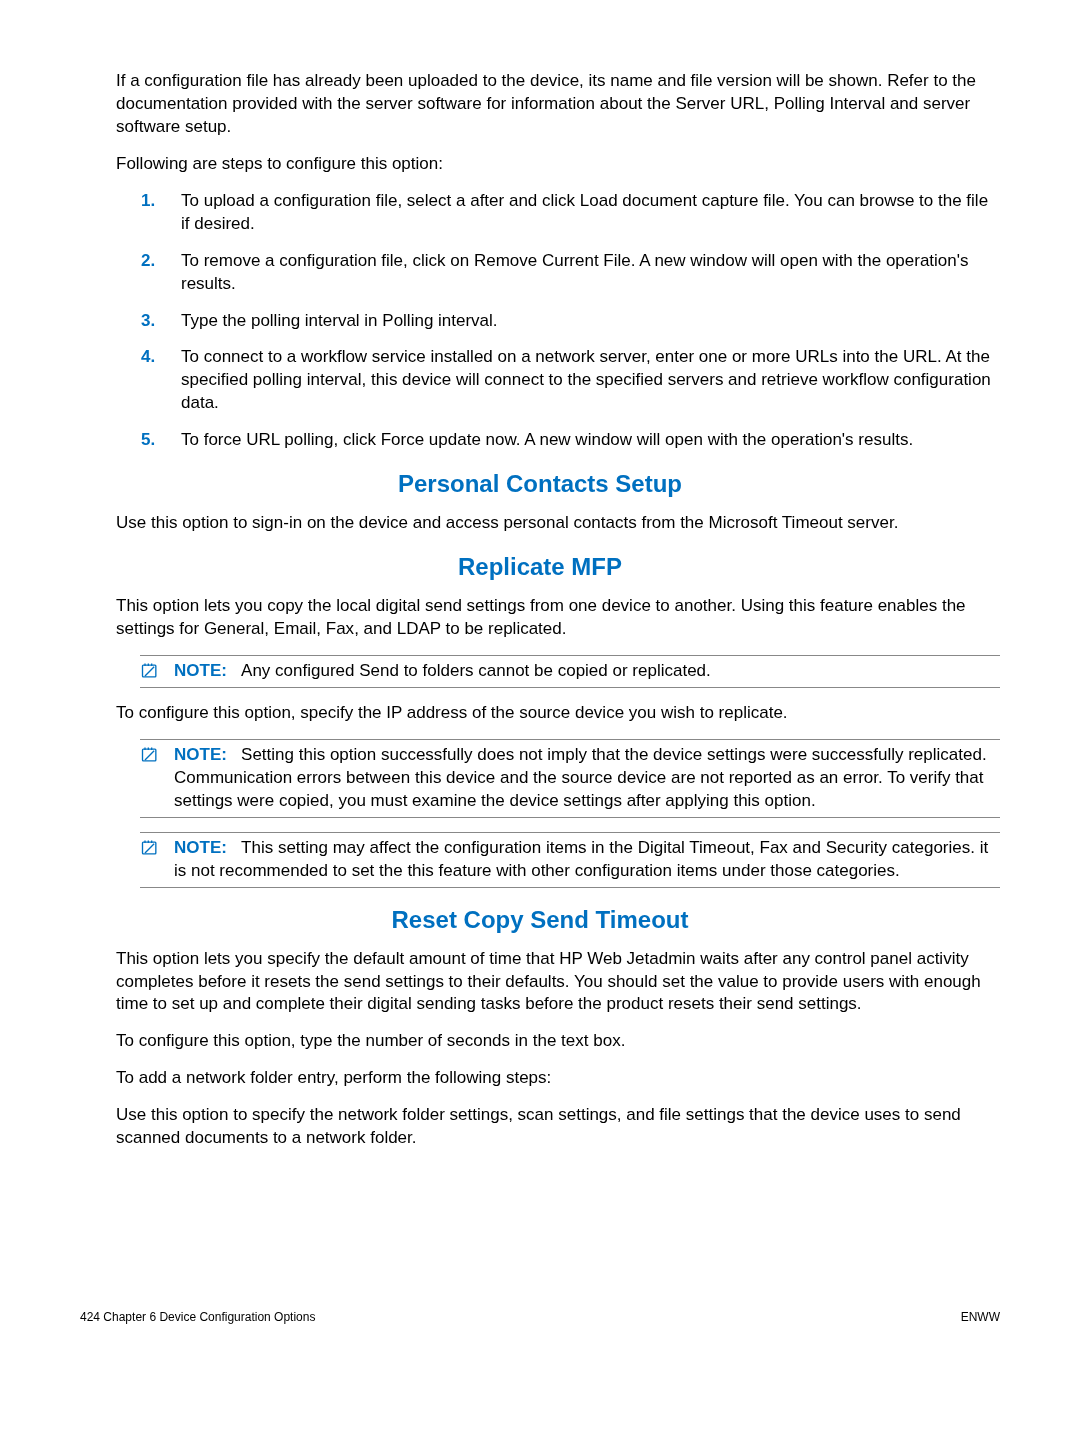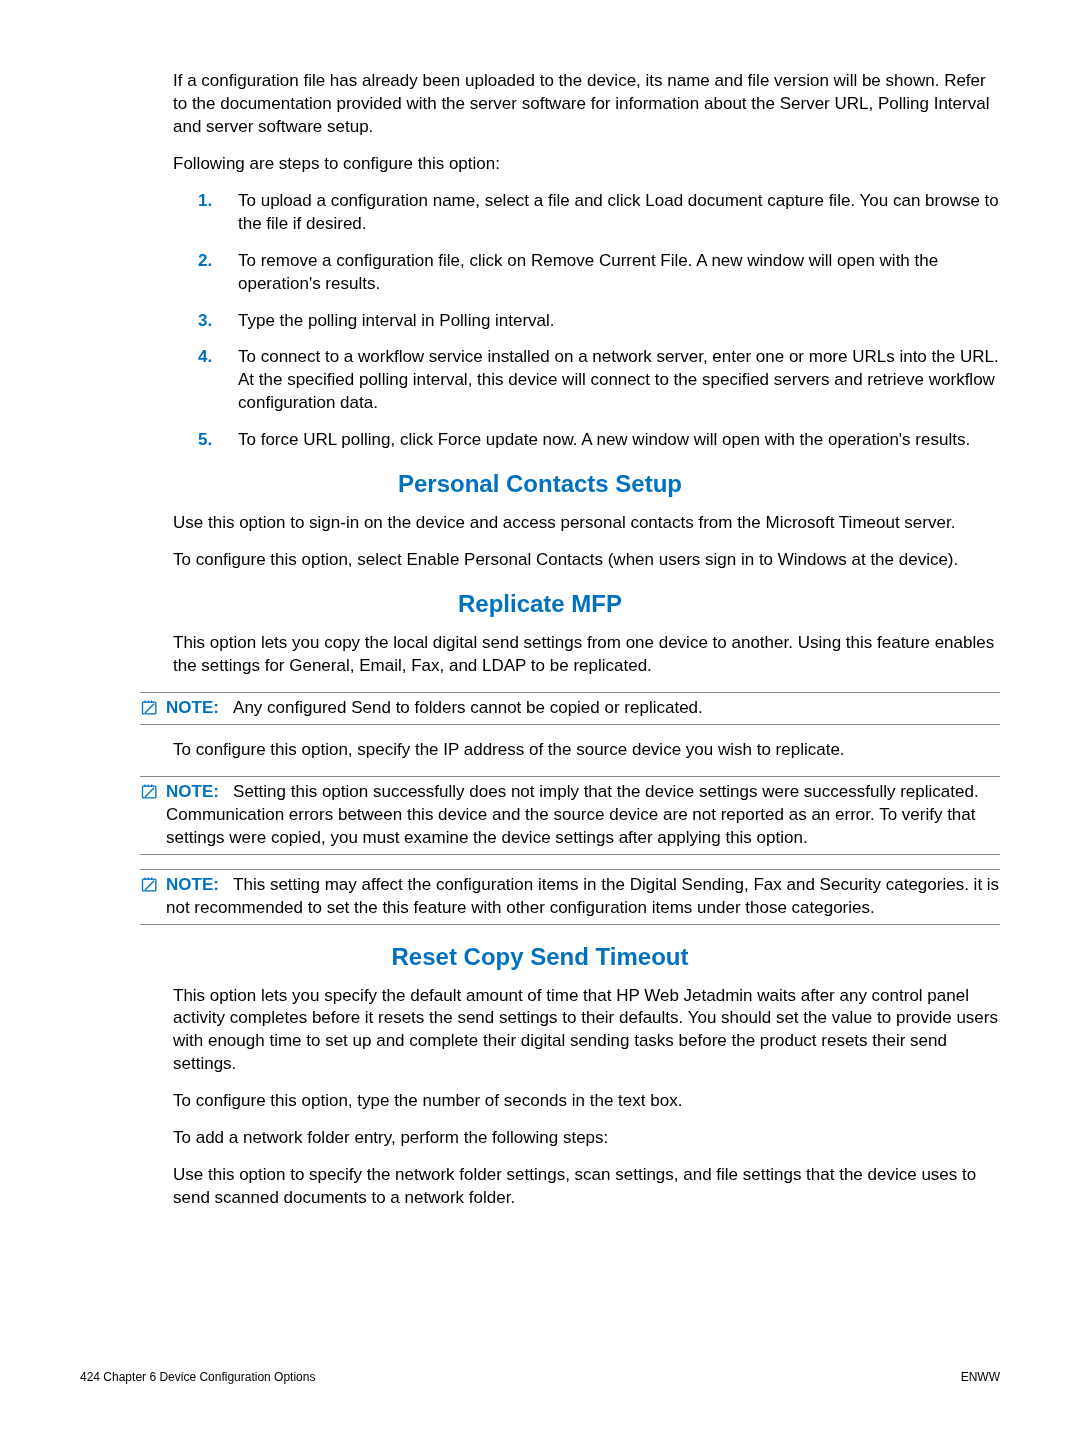--- a/index.html
+++ b/index.html
@@ -10,21 +10,21 @@
     background: #fff;
     width: 1080px;
   }
   .page {
     padding: 70px 80px 40px 80px;
     color: #000;
   }
   .body-text {
     font-size: 17px;
     line-height: 1.35;
-    margin-left: 93px;
+    margin-left: 36px;
   }
   p { margin: 0 0 14px 0; }
   ol.numbered {
     list-style: none;
     padding: 0;
     margin: 0 0 18px 25px;
   }
   ol.numbered li {
     display: flex;
     gap: 22px;
@@ -47,21 +47,21 @@
   }
   .note-block {
     margin-left: 60px;
     border-top: 1px solid #888;
     border-bottom: 1px solid #888;
     padding: 4px 0;
     font-size: 17px;
     line-height: 1.35;
     margin-bottom: 14px;
     display: flex;
-    gap: 6px;
+    gap: 14px;
   }
   .note-icon {
     flex-shrink: 0;
     width: 20px;
     height: 20px;
     margin-top: 1px;
     fill: none;
     stroke: #0070c0;
     stroke-width: 1.6;
   }
@@ -83,21 +83,21 @@
 
   <div class="body-text">
     <p>If a configuration file has already been uploaded to the device, its name and file version will be shown. Refer to the documentation provided with the server software for information about the Server URL, Polling Interval and server software setup.</p>
     <p>Following are steps to configure this option:</p>
   </div>
 
   <div class="body-text">
     <ol class="numbered">
       <li>
         <span class="num">1.</span>
-        <span><span>To upload a configuration name, select a file and click </span><b>Load document capture file</b><span>. You can browse to the file if desired.</span></span>
+        <span><span>To upload a configuration file, select a after and click </span><b>Load document capture file</b><span>. You can browse to the file if desired.</span></span>
       </li>
       <li>
         <span class="num">2.</span>
         <span><span>To remove a configuration file, click on </span><b>Remove Current File</b><span>. A new window will open with the operation's results.</span></span>
       </li>
       <li>
         <span class="num">3.</span>
         <span><span>Type the polling interval in </span><b>Polling interval</b><span>.</span></span>
       </li>
       <li>
@@ -107,21 +107,20 @@
       <li>
         <span class="num">5.</span>
         <span><span>To force URL polling, click </span><b>Force update now</b><span>. A new window will open with the operation's results.</span></span>
       </li>
     </ol>
   </div>
 
   <h2 class="section">Personal Contacts Setup</h2>
   <div class="body-text">
     <p>Use this option to sign-in on the device and access personal contacts from the Microsoft Timeout server.</p>
-    <p><span>To configure this option, select </span><b>Enable Personal Contacts (when users sign in to Windows at the device)</b><span>.</span></p>
   </div>
 
   <h2 class="section">Replicate MFP</h2>
   <div class="body-text">
     <p><span>This option lets you copy the local digital send settings from one device to another. Using this feature enables the settings for </span><b>General</b><span>, </span><b>Email</b><span>, </span><b>Fax</b><span>, and </span><b>LDAP</b><span> to be replicated.</span></p>
   </div>
 
   <div class="note-block">
     <svg class="note-icon" viewBox="0 0 24 24">
         <rect x="3" y="5" width="16" height="14" rx="1"></rect>
@@ -143,21 +142,21 @@
       </svg>
     <div><span class="note-label">NOTE:</span>&nbsp;&nbsp;&nbsp;<span>Setting this option successfully does not imply that the device settings were successfully replicated. Communication errors between this device and the source device are not reported as an error. To verify that settings were copied, you must examine the device settings after applying this option.</span></div>
   </div>
 
   <div class="note-block">
     <svg class="note-icon" viewBox="0 0 24 24">
         <rect x="3" y="5" width="16" height="14" rx="1"></rect>
         <path d="M6 3v3M10 3v3M14 3v3"></path>
         <path d="M6 18l11-11"></path>
       </svg>
-    <div><span class="note-label">NOTE:</span>&nbsp;&nbsp;&nbsp;<span>This setting may affect the configuration items in the </span><b>Digital Sending</b><span>, </span><b>Fax</b><span> and </span><b>Security</b><span> categories. it is not recommended to set the this feature with other configuration items under those categories.</span></div>
+    <div><span class="note-label">NOTE:</span>&nbsp;&nbsp;&nbsp;<span>This setting may affect the configuration items in the </span><b>Digital Timeout</b><span>, </span><b>Fax</b><span> and </span><b>Security</b><span> categories. it is not recommended to set the this feature with other configuration items under those categories.</span></div>
   </div>
 
   <h2 class="section">Reset Copy Send Timeout</h2>
   <div class="body-text">
     <p>This option lets you specify the default amount of time that HP Web Jetadmin waits after any control panel activity completes before it resets the send settings to their defaults. You should set the value to provide users with enough time to set up and complete their digital sending tasks before the product resets their send settings.</p>
     <p>To configure this option, type the number of seconds in the text box.</p>
   </div>
 
   <div class="body-text">
     <p>To add a network folder entry, perform the following steps:</p>

